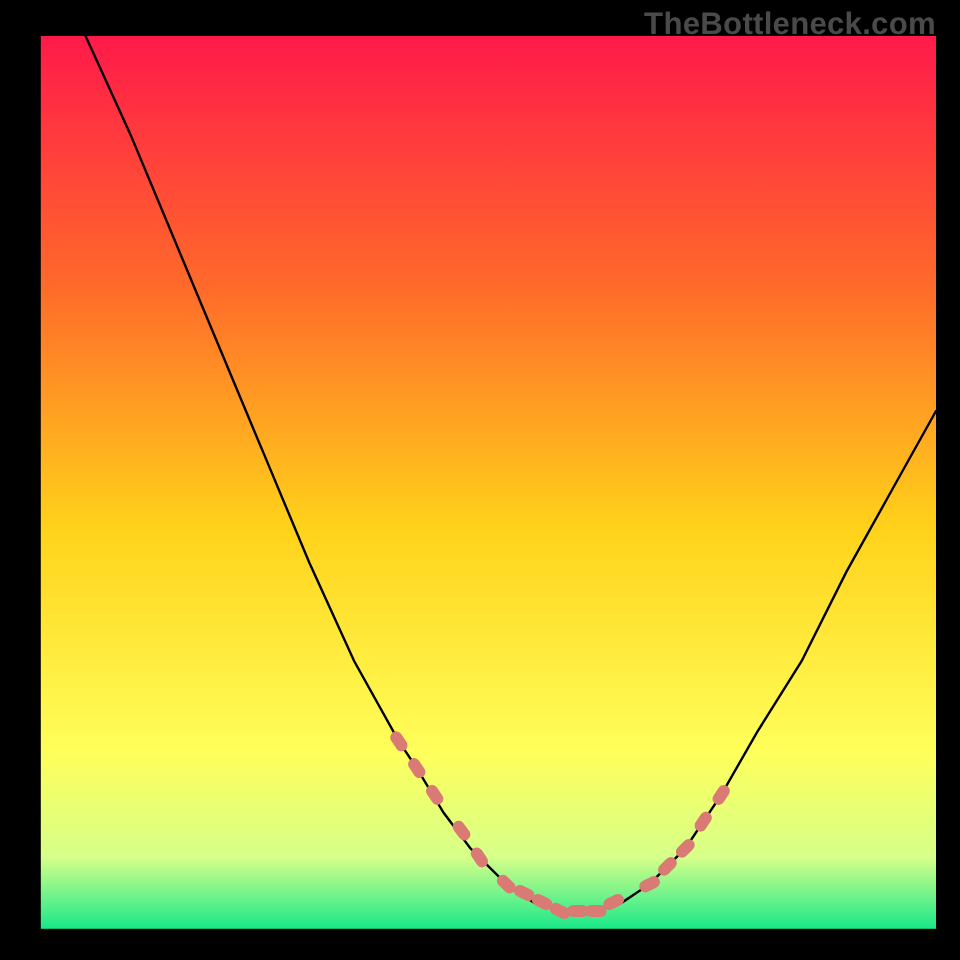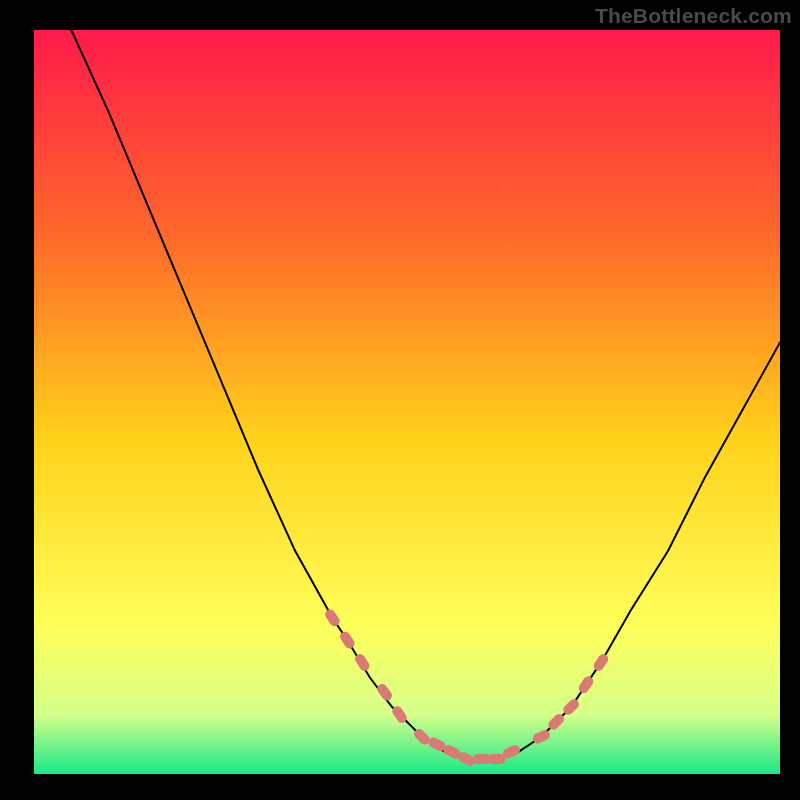--- a/index.html
+++ b/index.html
@@ -13,23 +13,23 @@
   }
   .frame {
     position: relative;
     width: 800px;
     height: 800px;
     background: #000;
   }
   .watermark {
     position: absolute;
     top: 4px;
-    right: 8px;
+    right: 20px;
     color: #4a4a4a;
-    font-size: 21px;
+    font-size: 26px;
     font-weight: 600;
     letter-spacing: 0.2px;
   }
   svg {
     position: absolute;
     top: 0;
     left: 0;
   }
 </style>
 </head>

